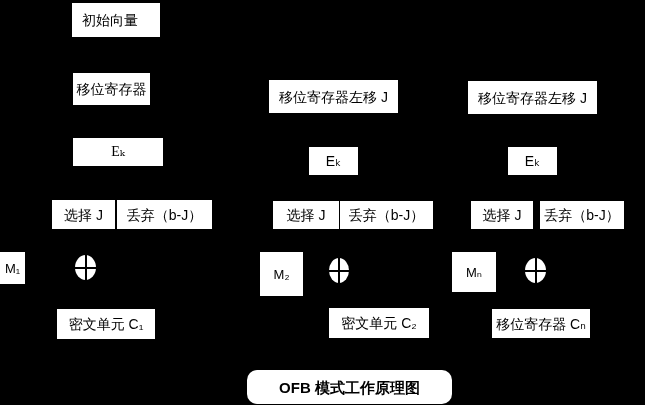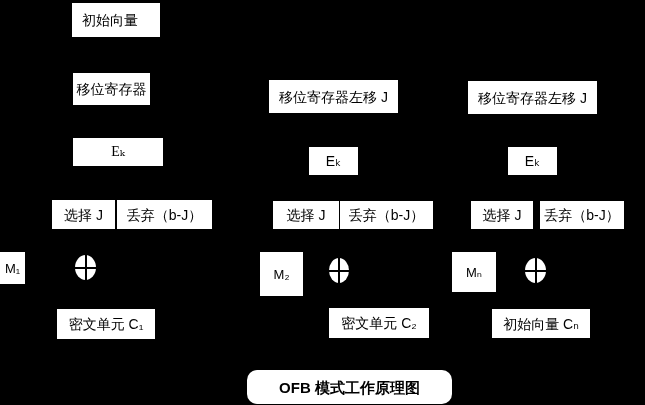--- a/index.html
+++ b/index.html
@@ -109,17 +109,17 @@
   <div class="box ek-sans" style="left:508px; top:147px; width:49px; height:28px;">Eₖ</div>
 
   <div class="box" style="left:471px; top:201px; width:62px; height:28px;">选择 J</div>
 
   <div class="box" style="left:540px; top:201px; width:84px; height:28px;">丢弃（b-J）</div>
 
   <div class="box" style="left:452px; top:252px; width:44px; height:40px; font-size:13px;">Mₙ</div>
 
   <div class="xor" style="left:525px; top:258px; width:21px; height:25px;"></div>
 
-  <div class="box" style="left:492px; top:309px; width:98px; height:29px;">初始向量 Cₙ</div>
+  <div class="box" style="left:492px; top:309px; width:98px; height:29px;">移位寄存器 Cₙ</div>
 
   <div class="box title-box" style="left:247px; top:370px; width:205px; height:34px;">OFB 模式工作原理图</div>
 
 </div>
 
 </body></html>

